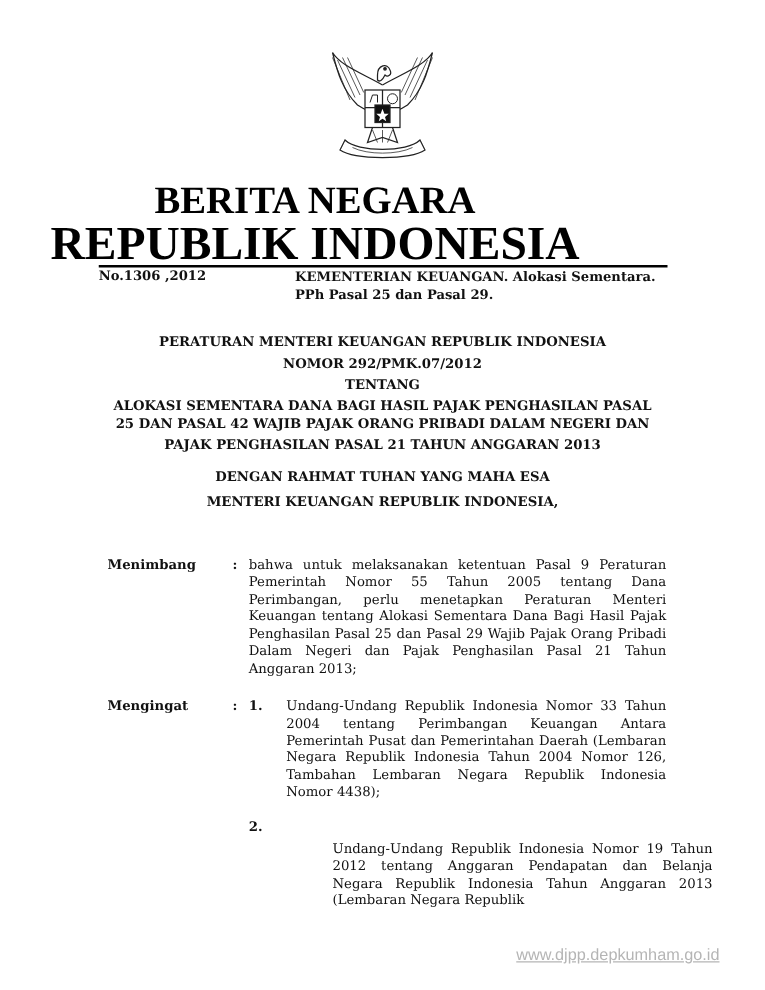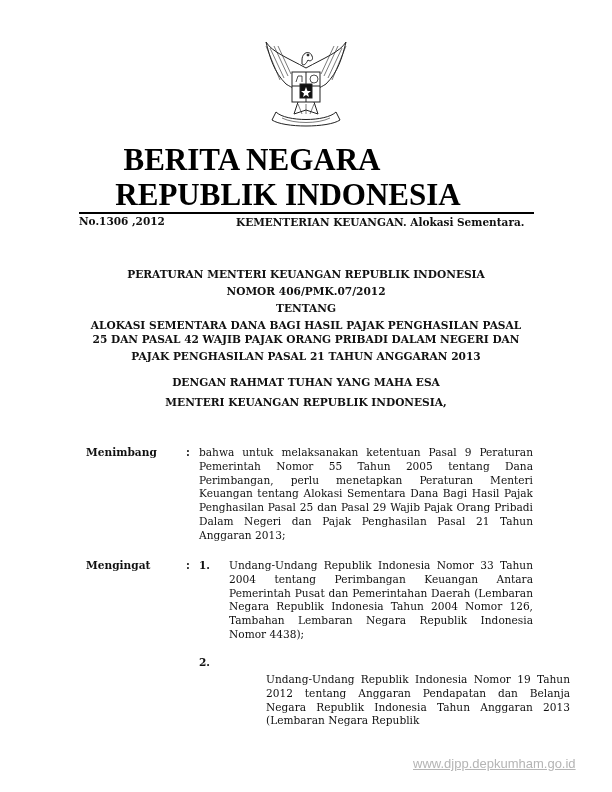--- a/index.html
+++ b/index.html
@@ -2,21 +2,21 @@
 <html><head>
 <meta charset="utf-8">
 <style>
   html, body { margin:0; padding:0; background:#ffffff; }
   body { width:612px; height:792px; position:relative; overflow:hidden;
          font-family:"DejaVu Serif", "Liberation Serif", serif; color:#111; }
   .emblem { position:absolute; left:258px; top:38px; width:96px; height:96px; }
   .title { position:absolute; left:0; width:504px; text-align:center;
            font-family:"Liberation Serif", serif; font-weight:bold; color:#000; }
   .t1 { top:143px; font-size:31px; line-height:34px; }
-  .t2 { top:178px; font-size:31px; line-height:34px;padding-left:36px; }
+  .t2 { top:178px; font-size:38px; line-height:34px; }
   .rule { position:absolute; left:79px; top:212px; width:455px; height:2px; background:#000; }
   .no { position:absolute; left:79px; top:215px; font-size:10.5px; font-weight:bold; }
   .kem { position:absolute; left:236px; top:215px; font-size:10.5px; font-weight:bold; line-height:14px; }
   .center { position:absolute; left:0; width:612px; text-align:center; font-size:10.6px;
             font-weight:bold; line-height:14.5px; }
   .row { position:absolute; font-size:10.6px; font-weight:bold; line-height:13.8px; }
   .body-text { position:absolute; left:229px; width:304px; font-size:10.6px; font-weight:normal;
                line-height:13.8px; text-align:justify; }
   .footer { position:absolute; left:413px; top:756px; font-family:"Liberation Sans", sans-serif;
             font-size:13px; color:#b5b5b5; text-decoration:underline; }
@@ -50,24 +50,25 @@
     <path d="M24 80 C36 86 60 86 72 80" stroke-width="0.6"></path>
   </svg>
 </div>
 
 <div class="title t1">BERITA NEGARA</div>
 <div class="title t2">REPUBLIK INDONESIA</div>
 <div class="rule"></div>
 <div class="no">No.1306 ,2012</div>
 <div class="kem">
   <div>KEMENTERIAN KEUANGAN. Alokasi Sementara.</div>
+  <div>PPh Pasal 25 dan Pasal 29.</div>
 </div>
 
 <div class="center" style="top:267px;">PERATURAN MENTERI KEUANGAN REPUBLIK INDONESIA</div>
-<div class="center" style="top:284px;">NOMOR 406/PMK.07/2012</div>
+<div class="center" style="top:284px;">NOMOR 292/PMK.07/2012</div>
 <div class="center" style="top:301px;">TENTANG</div>
 <div class="center" style="top:318px;">ALOKASI SEMENTARA DANA BAGI HASIL PAJAK PENGHASILAN PASAL</div>
 <div class="center" style="top:332px;">25 DAN PASAL 42 WAJIB PAJAK ORANG PRIBADI DALAM NEGERI DAN</div>
 <div class="center" style="top:349px;">PAJAK PENGHASILAN PASAL 21 TAHUN ANGGARAN 2013</div>
 <div class="center" style="top:375px;">DENGAN RAHMAT TUHAN YANG MAHA ESA</div>
 <div class="center" style="top:395px;">MENTERI KEUANGAN REPUBLIK INDONESIA,</div>
 
 <div class="row" style="left:86px; top:446px;">Menimbang</div>
 <div class="row" style="left:186px; top:446px;">:</div>
 <div class="body-text" style="left:199px; width:334px; top:446px;">bahwa untuk melaksanakan ketentuan Pasal 9 Peraturan Pemerintah Nomor 55 Tahun 2005 tentang Dana Perimbangan, perlu menetapkan Peraturan Menteri Keuangan tentang Alokasi Sementara Dana Bagi Hasil Pajak Penghasilan Pasal 25 dan Pasal 29 Wajib Pajak Orang Pribadi Dalam Negeri dan Pajak Penghasilan Pasal 21 Tahun Anggaran 2013;</div>

